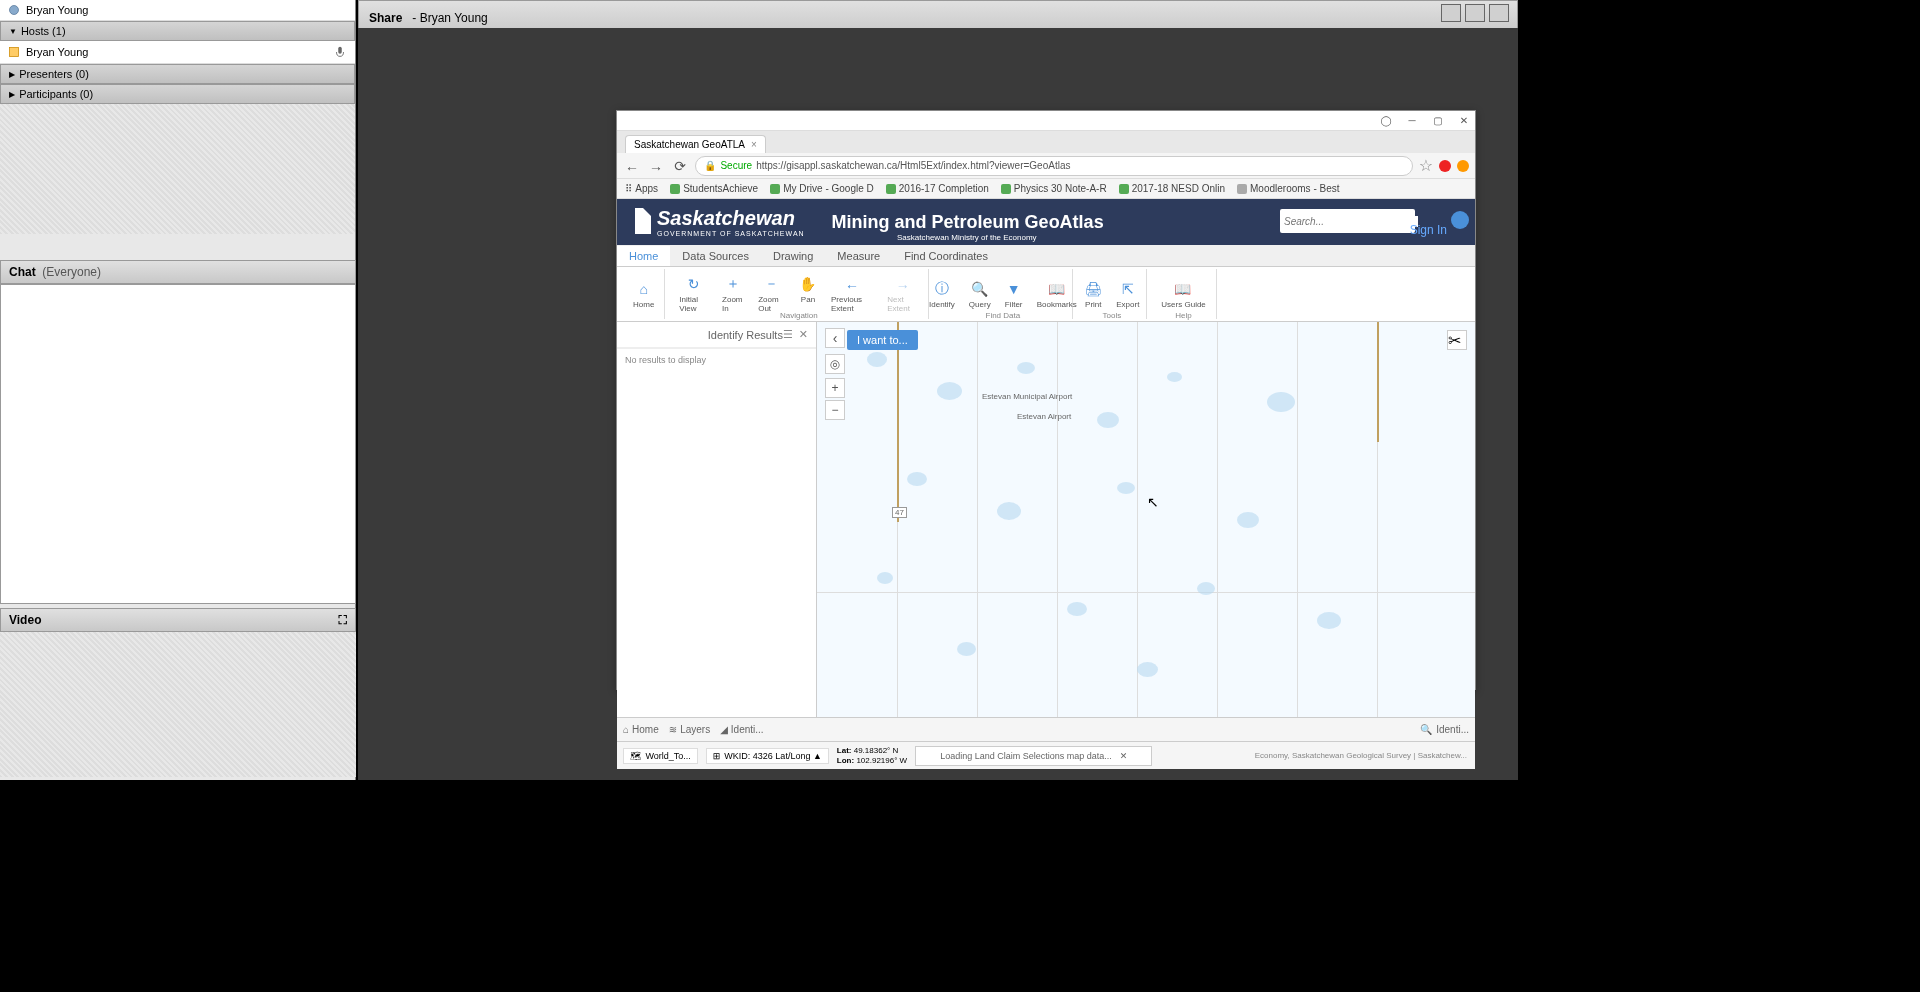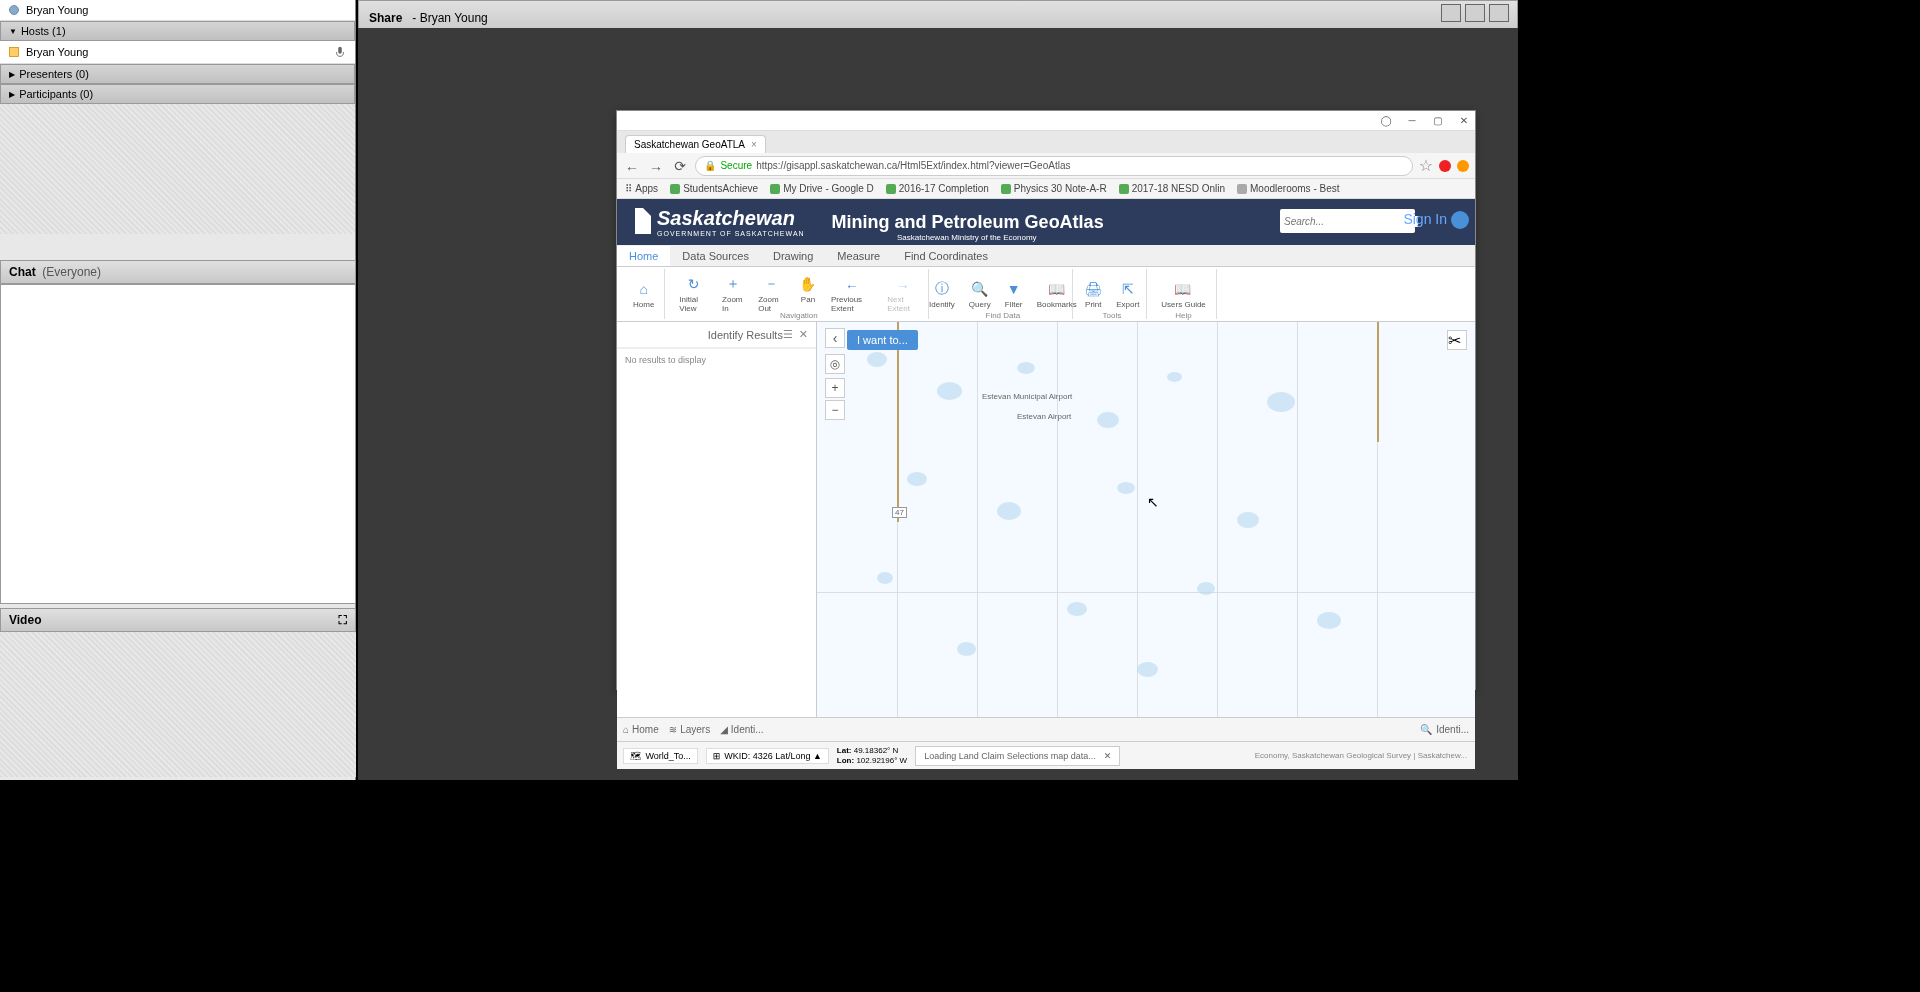--- a/index.html
+++ b/index.html
@@ -50,21 +50,21 @@
     
     .app-header { height: 46px; background: #2d3b5c; display: flex; align-items: center; padding: 0 12px; color: #fff; position: relative; }
     .logo-area { display: flex; flex-direction: column; }
     .logo-text { font-size: 20px; font-style: italic; font-weight: bold; }
     .logo-sub { font-size: 7px; letter-spacing: 1px; }
     .app-title { font-size: 18px; font-weight: bold; margin-left: 27px; }
     .app-subtitle { font-size: 8px; position: absolute; left: 280px; top: 34px; }
     .search-box { position: absolute; right: 60px; top: 10px; width: 135px; height: 24px; background: #fff; border-radius: 2px; display: flex; align-items: center; padding: 0 4px; }
     .search-box input { border: none; flex: 1; font-size: 10px; outline: none; font-style: italic; color: #999; }
     .search-btn { width: 18px; height: 18px; cursor: pointer; }
-    .signin { position: absolute; right: 28px; top: 12px; font-size: 14px; color: #6af; cursor: pointer; }
+    .signin { position: absolute; right: 28px; top: 24px; font-size: 12px; color: #6af; cursor: pointer; }
     .access-icon { position: absolute; right: 6px; top: 12px; width: 18px; height: 18px; background: #4a90d9; border-radius: 50%; cursor: pointer; }
     
     
     .ribbon-tabs { height: 22px; background: #f0f0f0; display: flex; align-items: center; border-bottom: 1px solid #ccc; }
     .ribbon-tab { padding: 4px 12px; font-size: 11px; cursor: pointer; color: #555; }
     .ribbon-tab.active { color: #4a90d9; background: #fff; }
     
     
     .toolbar { height: 55px; background: #fff; display: flex; align-items: center; padding: 2px 6px; border-bottom: 1px solid #ccc; gap: 4px; }
     .tool-group { display: flex; flex-direction: column; align-items: center; border-right: 1px solid #ddd; padding: 0 4px; height: 100%; justify-content: center; position: relative; }
@@ -99,21 +99,21 @@
     .zoom-out { top: 78px; }
     .tools-ctrl { position: absolute; right: 8px; top: 8px; width: 20px; height: 20px; background: #fff; border: 1px solid #ccc; cursor: pointer; }
     .cursor-arrow { position: absolute; left: 330px; top: 172px; font-size: 14px; }
     
     
     .bottom-tabs { height: 24px; background: #f5f5f5; border-top: 1px solid #ccc; display: flex; align-items: center; padding: 0 6px; gap: 10px; font-size: 10px; }
     .btab { display: flex; align-items: center; gap: 3px; cursor: pointer; color: #666; }
     .status-bar { height: 28px; background: #f5f5f5; border-top: 1px solid #ccc; display: flex; align-items: center; padding: 0 6px; gap: 8px; font-size: 9px; position: relative; }
     .status-item { display: flex; align-items: center; gap: 4px; padding: 2px 6px; border: 1px solid #ddd; background: #fff; }
     .coords { display: flex; flex-direction: column; font-size: 8px; line-height: 10px; }
-    .loading-msg { background: #fff; border: 1px solid #ccc; padding: 4px 8px; display: flex; align-items: center; gap: 8px; color: #666; }
+    .loading-msg { background: #fff; border: 1px solid #ccc; padding: 4px 24px; display: flex; align-items: center; gap: 8px; color: #666; }
     .loading-msg .close { cursor: pointer; }
     .copyright { position: absolute; right: 8px; font-size: 8px; color: #888; }
   </style>
 </head>
 <body>
 
 <div class="sidebar">
   <div class="attendee-row">
     <svg class="person-icon" viewBox="0 0 16 16">
         <circle cx="8" cy="8" r="6" fill="#8ac" stroke="#579"></circle>

